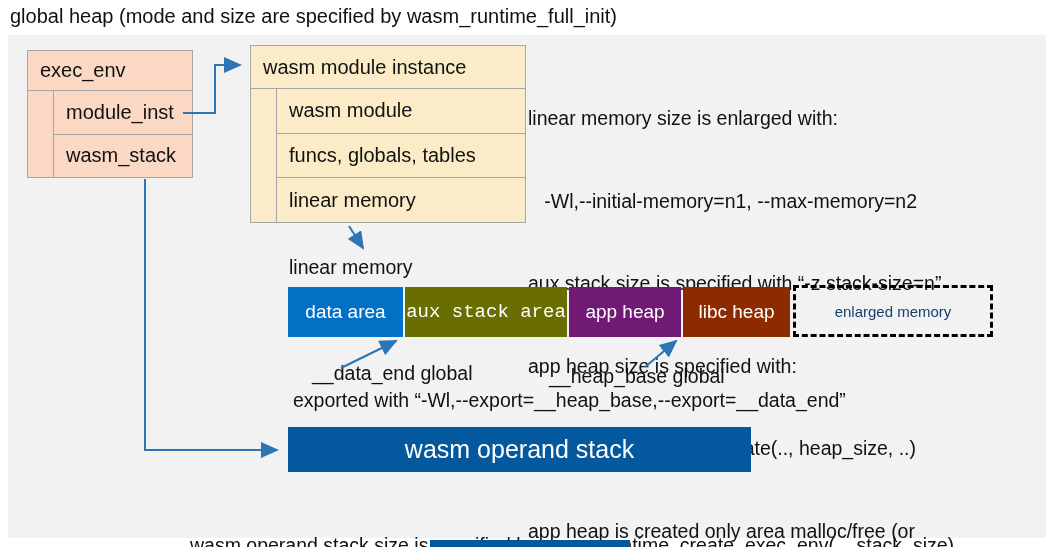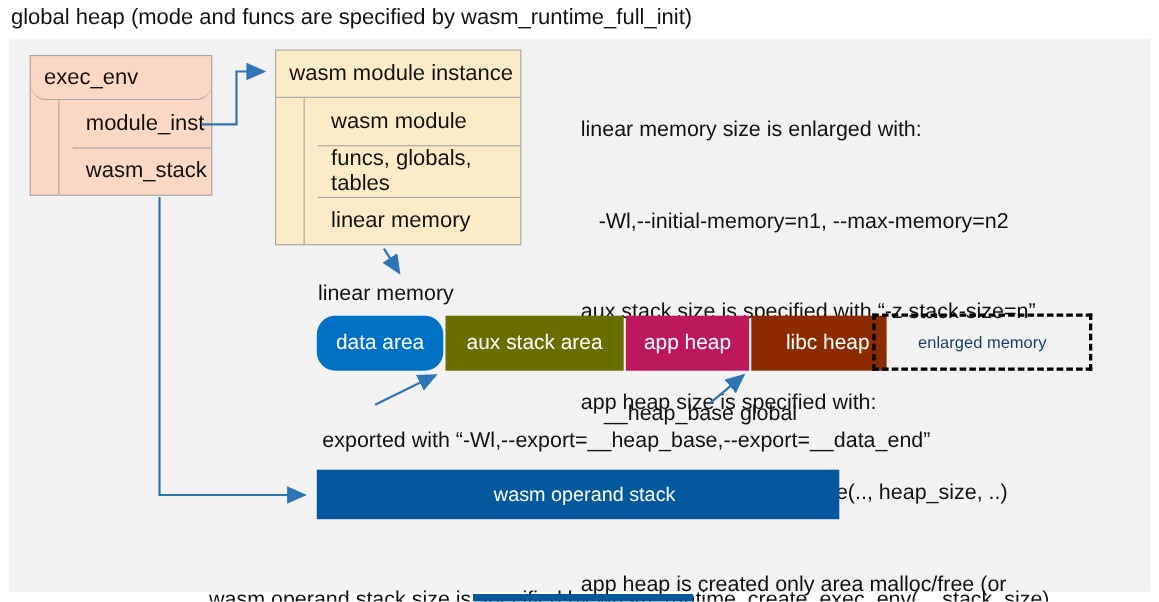--- a/index.html
+++ b/index.html
@@ -3,57 +3,57 @@
 <meta charset="utf-8">
 <style>
   html,body{margin:0;padding:0;background:#fff;}
   #stage{position:relative;width:1054px;height:547px;background:#ffffff;overflow:hidden;
          font-family:"Liberation Sans",sans-serif;color:#111;}
   .abs{position:absolute;}
   #canvas{left:8px;top:35px;width:1038px;height:503px;}
   #title{left:10px;top:5px;font-size:20px;white-space:pre;}
   .box{position:absolute;border:1px solid #a6a6a6;display:flex;flex-direction:column;font-size:20px;box-sizing:border-box;}
   .box-header{display:flex;align-items:center;padding-left:12px;border-bottom:1px solid #a6a6a6;flex:0 0 auto;}
-  .box-body{flex:1;display:flex;min-height:0;gap:12px;}
+  .box-body{flex:1;display:flex;min-height:0;}
   .box-strip{width:25px;border-right:1px solid #a6a6a6;flex:0 0 auto;}
   .box-rows{flex:1;display:flex;flex-direction:column;}
   .box-row{flex:1;display:flex;align-items:center;padding-left:12px;border-bottom:1px solid #a6a6a6;}
   .box-row:last-child{border-bottom:none;}
   .note{font-size:19.5px;line-height:27.5px;white-space:pre;}
   .seg{position:absolute;top:287px;height:50px;display:flex;align-items:center;justify-content:center;
        color:#fff;font-size:19px;white-space:nowrap;}
   #enlarged{position:absolute;left:793px;top:285px;width:200px;height:52px;box-sizing:border-box;
             border:3px dashed #000;display:flex;align-items:center;justify-content:center;
             font-size:15px;white-space:nowrap;}
   .lbl{position:absolute;font-size:19.5px;white-space:pre;}
   #operand-bar{position:absolute;left:288px;top:427px;width:463px;height:45px;display:flex;
-               align-items:center;justify-content:center;color:#fff;font-size:18px;padding-left:12px;}
+               align-items:center;justify-content:center;color:#fff;font-size:25px;}
   #arrows{position:absolute;left:0;top:0;width:1054px;height:547px;pointer-events:none;}
 </style>
 </head>
 <body>
 
 <div id="stage">
 
-  <div id="title" class="abs">global heap (mode and funcs are specified by wasm_runtime_full_init)</div>
+  <div id="title" class="abs">global heap (mode and size are specified by wasm_runtime_full_init)</div>
 
   <div id="canvas" class="abs" style="background: rgb(242, 242, 242);"></div>
 
   <div class="box" style="left: 27px; top: 50px; width: 166px; height: 128px; background: rgb(251, 216, 196);">
-    <div class="box-header" style="height:39px;border-radius:14px;">exec_env</div>
+    <div class="box-header" style="height:39px;">exec_env</div>
     <div class="box-body">
       <div class="box-strip"></div>
       <div class="box-rows">
         <div class="box-row">module_inst</div>
         <div class="box-row">wasm_stack</div>
       </div>
     </div>
   </div>
 
-  <div class="box" style="left: 250px; top: 45px; width: 224px; height: 178px; background: rgb(251, 236, 199);">
+  <div class="box" style="left: 250px; top: 45px; width: 276px; height: 178px; background: rgb(251, 236, 199);">
     <div class="box-header" style="height:42px;">wasm module instance</div>
     <div class="box-body">
       <div class="box-strip"></div>
       <div class="box-rows">
         <div class="box-row">wasm module</div>
         <div class="box-row">funcs, globals, tables</div>
         <div class="box-row">linear memory</div>
       </div>
     </div>
   </div>
@@ -63,26 +63,27 @@
     <div>   -Wl,--initial-memory=n1, --max-memory=n2</div>
     <div>aux stack size is specified with “-z stack-size=n”</div>
     <div>app heap size is specified with:</div>
     <div>   wasm_runtime_instantiate(.., heap_size, ..)</div>
     <div>app heap is created only area malloc/free (or</div>
     
   </div>
 
   <div class="lbl" style="left:289px;top:256px;">linear memory</div>
 
-  <div class="seg" style="left: 288px; width: 115px; background: rgb(0, 113, 197); border-radius: 17px;">data area</div>
-  <div class="seg" style="left: 405px; width: 162px; background: rgb(106, 110, 0);">aux stack area</div>
-  <div class="seg" style="left: 569px; width: 112px; background: #be185d;">app heap</div>
-  <div class="seg" style="left: 683px; width: 107px; background: rgb(140, 43, 0); padding-left: 16px;">libc heap</div>
+  <div class="seg" style="left: 288px; width: 115px; background: rgb(0, 113, 197);">data area</div>
+  <div class="seg" style="left: 405px; width: 162px; background: rgb(106, 110, 0); font-family: Liberation Mono, monospace;">aux stack area</div>
+  <div class="seg" style="left: 569px; width: 112px; background: #701a75;">app heap</div>
+  <div class="seg" style="left: 683px; width: 107px; background: rgb(140, 43, 0);">libc heap</div>
   <div id="enlarged" style="color: rgb(26, 62, 110);">enlarged memory</div>
 
+  <div class="lbl" style="left:312px;top:362px;">__data_end global</div>
   <div class="lbl" style="left:549px;top:365px;">__heap_base global</div>
   <div class="lbl" style="left:293px;top:389px;">exported with “-Wl,--export=__heap_base,--export=__data_end”</div>
 
   <div id="operand-bar" style="background: rgb(4, 88, 157);">wasm operand stack</div>
 
   <div class="abs note" style="left:190px;top:477px;">
     <div>wasm operand stack size is specified by wasm_runtime_create_exec_env(.., stack_size)</div>
     
   </div>
 

